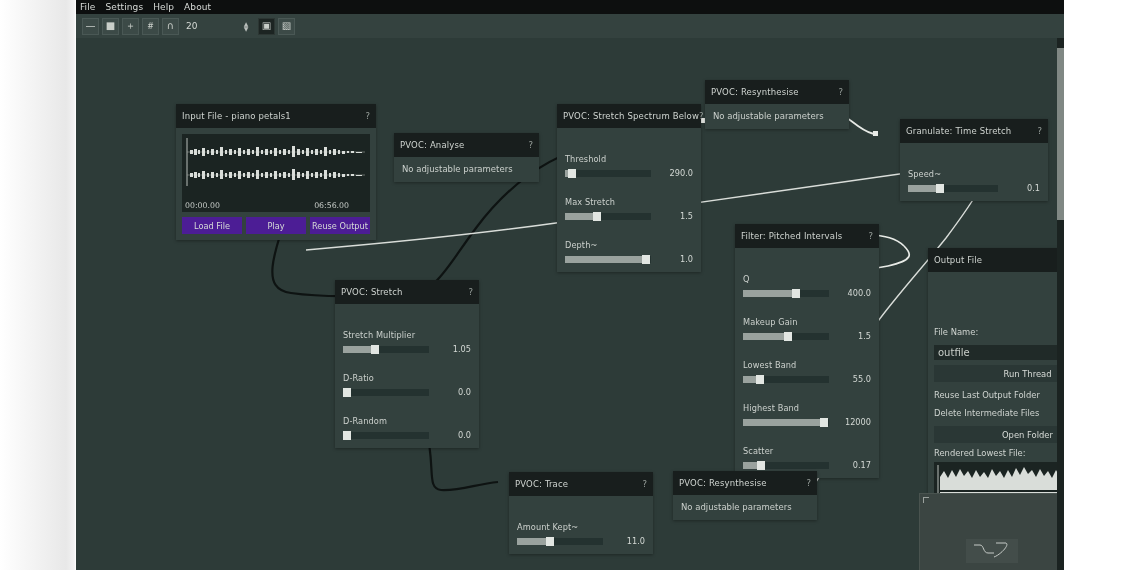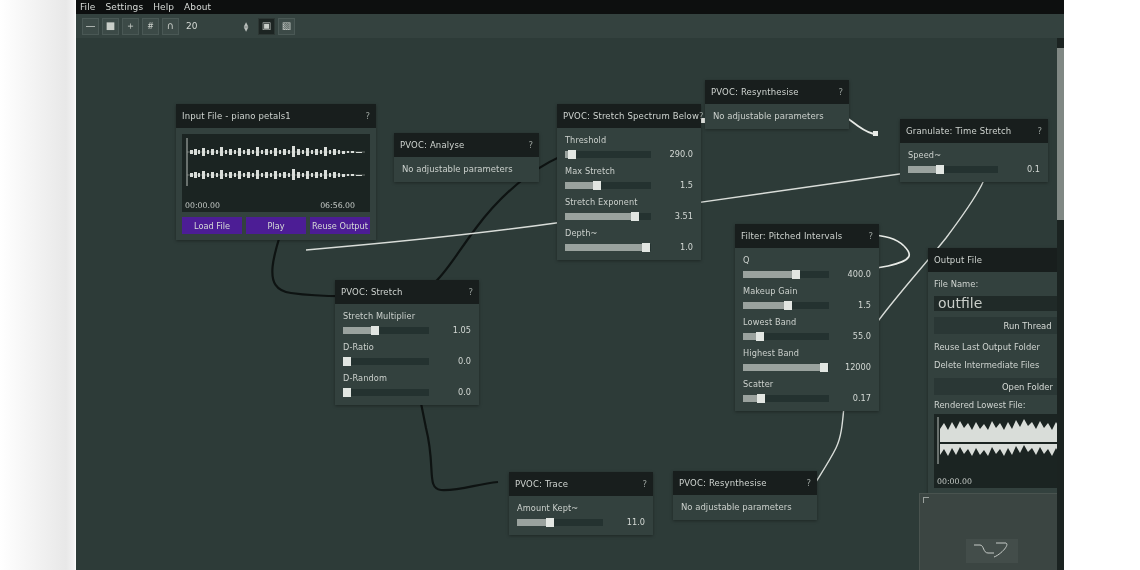--- a/index.html
+++ b/index.html
@@ -80,52 +80,52 @@
     display: flex; align-items: center; justify-content: space-between;
     padding: 12px 6px;
   }
   .node-title span.t {
     color: #cfd4d0; font-size: 8.5px; letter-spacing: .15px;
     white-space: nowrap;
   }
   .node-help { color: #9aa19d; font-size: 8.5px; cursor: pointer; }
   .node-body { padding: 7px 8px 8px 8px; }
   .no-params { color: #cbd0cc; font-size: 8.5px; }
-  .prm { margin-bottom: 7px; }
+  .prm { margin-bottom: 7px; margin-top: 19px; }
   .prm:last-child { margin-bottom: 0; }
   .prm-label { color: #ccd1cd; font-size: 8.2px; margin-bottom: 4px; letter-spacing: .1px; }
   .prm-row { display: flex; align-items: center; }
   .slider {
     position: relative; height: 7px; background: #243230;
     flex: 1 1 auto;
   }
   .slider .fill { position: absolute; left: 0; top: 0; height: 7px; background: #9aa29e; }
   .slider .knob { position: absolute; top: -1px; width: 8px; height: 9px; background: #e2e6e2; }
   .prm-val {
     width: 42px; text-align: right; color: #d3d8d4;
     font-size: 8.2px; flex: 0 0 auto;
   }
   
   .wave-box { background: #1b2422; padding: 0; position: relative; }
   .wave-times {
     display: flex; justify-content: space-between;
-    color: #c6cbc7; font-size: 7.8px; padding: 1px 15px 2px 3px;
+    color: #c6cbc7; font-size: 7.8px; padding: 1px 21px 2px 3px;
   }
   .btn-row { display: flex; gap: 4px; margin-top: 5px; }
   .nbtn {
     flex: 1 1 0; height: 17px; background: #4c1d95;
     color: #d6dad7; font-size: 8.2px;
     display: flex; align-items: center; justify-content: center;
     cursor: pointer; border: none;
     font-family: "DejaVu Sans", sans-serif;
   }
   .field-label { color: #d0d5d1; font-size: 8.4px; margin-bottom: 4px; }
   .text-input {
     width: 100%; height: 15px; background: #202a28;
-    border: none; color: #c9cec9; font-size: 14px;
+    border: none; color: #c9cec9; font-size: 10px;
     padding-left: 4px; outline: none;
     font-family: "DejaVu Sans", sans-serif;
   }
   .wide-btn {
     width: 100%; height: 17px; background: #2a3735;
     color: #d8dcd8; font-size: 8.4px;
     display: flex; align-items: center; justify-content: center;
     margin: 5px 0; cursor: pointer; border: none;
     font-family: "DejaVu Sans", sans-serif;
   }
@@ -355,30 +355,20 @@
             <div class="prm-label">Max Stretch</div>
             <div class="prm-row">
               <div class="slider">
                 <div class="fill" style="width:35%"></div>
                   <div class="knob" style="left:32%"></div>
               </div>
               <div class="prm-val">1.5</div>
             </div>
           </div>
           <div class="prm">
-            <div class="prm-label">Stretch Exponent</div>
-            <div class="prm-row">
-              <div class="slider">
-                <div class="fill" style="width:80%"></div>
-                  <div class="knob" style="left:77%"></div>
-              </div>
-              <div class="prm-val">3.51</div>
-            </div>
-          </div>
-          <div class="prm">
             <div class="prm-label">Depth~</div>
             <div class="prm-row">
               <div class="slider">
                 <div class="fill" style="width:93%"></div>
                   <div class="knob" style="left:90%"></div>
               </div>
               <div class="prm-val">1.0</div>
             </div>
           </div>
         </div>
@@ -538,21 +528,21 @@
         <div class="node-body">
           <div class="no-params">No adjustable parameters</div>
         </div>
       </div>
 
       <div class="node" style="left:852px; top:210px; width:199px;">
         <div class="node-title">
           <span class="t">Output File</span>
 
         </div>
-        <div class="node-body" style="padding:7px 6px 7px 6px;">
+        <div class="node-body" style="padding:7px 6px 7px 6px;margin-top:48px;">
           <div class="field-label">File Name:</div>
           <input class="text-input" value="outfile" style="">
           <button class="wide-btn">Run Thread</button>
           <div class="chk-row">
             <span class="lbl">Reuse Last Output Folder</span>
 
           </div>
           <div class="chk-row">
             <span class="lbl">Delete Intermediate Files</span>
 

